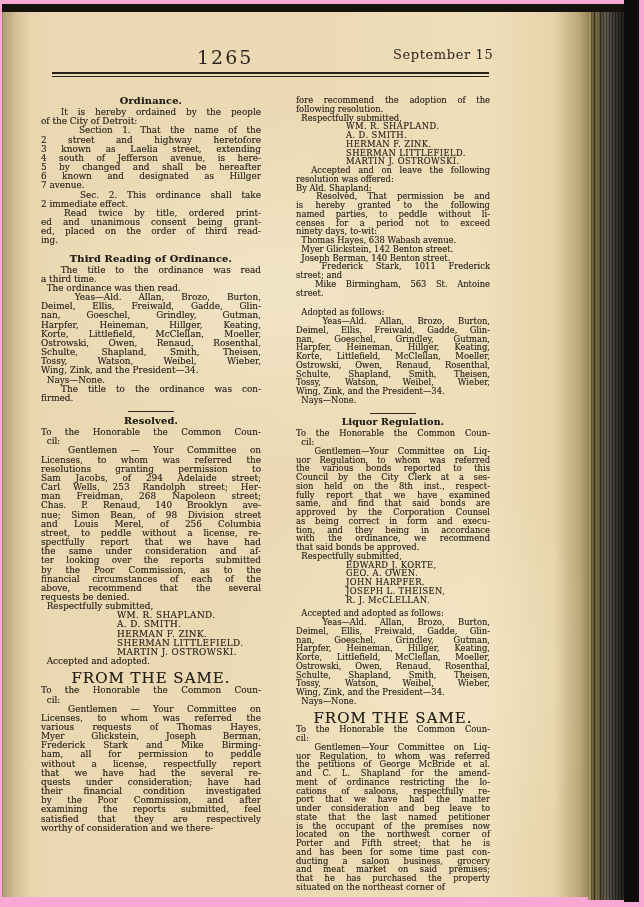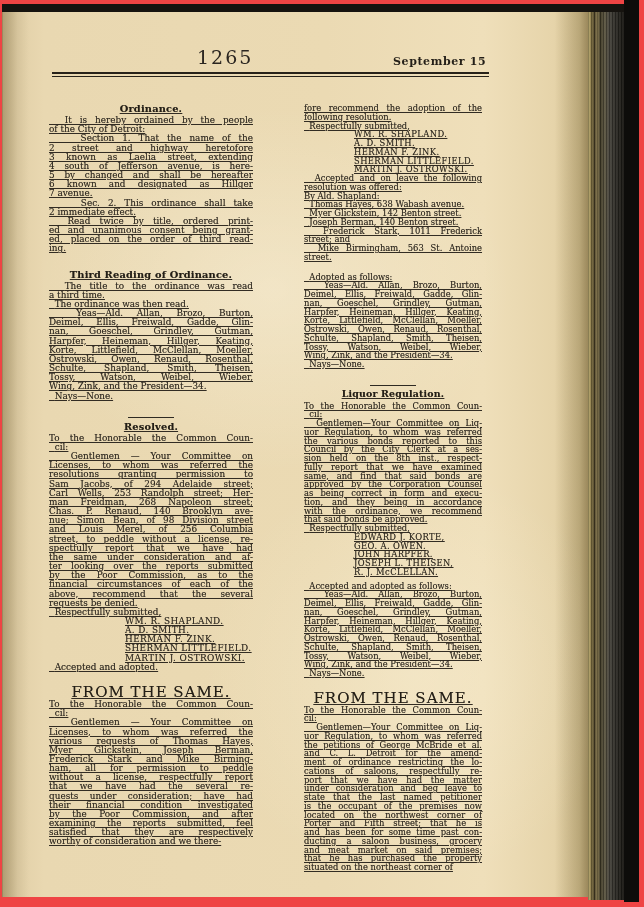--- a/index.html
+++ b/index.html
@@ -1,21 +1,21 @@
 <!DOCTYPE html>
 <html><head>
 <meta charset="utf-8">
 <style>
   html,body{margin:0;padding:0;}
   body{
     width:644px;height:907px;overflow:hidden;
     background:#f0efeb;
     font-family:"DejaVu Serif", serif;
   }
-  .scan{position:relative;width:644px;height:907px;background:#ef4444;}
+  .scan{position:relative;width:644px;height:907px;background:#f9a8d4;}
   
   .paper{
     position:absolute;left:2px;top:4px;width:586px;height:893px;
     background:
       radial-gradient(ellipse 340px 260px at 46% 32%, rgba(255,250,235,0.35), rgba(255,255,255,0) 70%),
       radial-gradient(ellipse 300px 300px at 70% 75%, rgba(255,248,226,0.30), rgba(255,255,255,0) 70%),
       linear-gradient(90deg,#cfbd92 0%,#e2d0a8 2.5%,#e9d8b1 7%,#ebdab3 55%,#efdfba 82%,#e6d4aa 94%,#d3bf8d 98.5%,#bfa976 100%),
       #ebd9b2;
     border-left:1px solid #9b8a5e;
   }
@@ -35,37 +35,37 @@
       linear-gradient(90deg,#c9ba7c 0%,#8d7c49 8%,#4a4026 18%,#8a7b50 26%,#3f3a26 34%,#5d5742 46%,#4a473f 58%,#36342e 72%,#26241f 86%,#191713 100%);
   }
   .black-edge{position:absolute;left:624px;top:0;width:15px;height:902px;background:#0d0c0a;}
   .top-bar{position:absolute;left:2px;top:4px;width:622px;height:8px;background:#16130f;}
   
   .pageno{
     position:absolute;left:197px;top:46px;
     font-size:19px;letter-spacing:2px;color:#2b2620;
   }
   .date{
-    position:absolute;left:393px;top:55px;
-    font-size:11px;font-weight:bold;letter-spacing:0.6px;color:#241f18;
+    position:absolute;left:393px;top:47px;
+    font-size:13px;font-weight:normal;letter-spacing:0.6px;color:#241f18;
   }
   .header-rule{
     position:absolute;left:52px;top:72px;width:437px;height:2px;
     border-top:2.4px solid #27221a;border-bottom:1px solid #27221a;
   }
   
   .columns{
     position:absolute;left:33px;top:88px;width:465px;display:flex;
     color:#322c23;
     text-shadow:0 0 0.4px rgba(50,44,35,0.55);
   }
   .col{flex:none;}
   .col-left{width:236px;margin-right:19px;font-size:8.9px;line-height:9.15px;}
   .col-right{width:210px;font-size:8.4px;line-height:8.75px;}
-  .section{margin:16px;text-decoration:underline;}
+  .section{margin:8px;}
   .heading{
     text-align:center;font-weight:bold;color:#231e16;
     font-size:9.8px;margin:4px 0 3px;letter-spacing:0.2px;
   }
   .col-right .heading{font-size:9.4px;}
   .heading.caps{font-weight:normal;font-size:15px;letter-spacing:1px;margin:5px 0 3px;}
   .rule{width:46px;margin:5px auto 4px;border-top:1.6px solid #2e2a22;}
   .block{margin:0;}
   .block.gap{margin-top:11px;}
   .block.gapsm{margin-top:5px;}
@@ -132,20 +132,24 @@
             <div class="line">Harpfer, Heineman, Hillger, Keating,</div>
             <div class="line">Korte, Littlefield, McClellan, Moeller,</div>
             <div class="line">Ostrowski, Owen, Renaud, Rosenthal,</div>
             <div class="line">Schulte, Shapland, Smith, Theisen,</div>
             <div class="line">Tossy, Watson, Weibel, Wieber,</div>
             <div class="line last">Wing, Zink, and the President—34.</div>
           </div>
           <div class="block">
             <div class="line last">  Nays—None.</div>
           </div>
+          <div class="block">
+            <div class="line">  The title to the ordinance was con-</div>
+            <div class="line last">firmed.</div>
+          </div>
         </div>
         <div class="section">
           <div class="rule"></div>
           <div class="heading">Resolved.</div>
           <div class="block">
             <div class="line">To the Honorable the Common Coun-</div>
             <div class="line last">  cil:</div>
           </div>
           <div class="block">
             <div class="line">  Gentlemen — Your Committee on</div>
@@ -221,20 +225,27 @@
             <div class="sigline">MARTIN J. OSTROWSKI.</div>
           </div>
           <div class="block">
             <div class="line">  Accepted and on leave the following</div>
             <div class="line last">resolution was offered:</div>
           </div>
           <div class="block">
             <div class="line last">By Ald. Shapland:</div>
           </div>
           <div class="block">
+            <div class="line">  Resolved, That permission be and</div>
+            <div class="line">is hereby granted to the following</div>
+            <div class="line">named parties, to peddle without li-</div>
+            <div class="line">censes for a period not to exceed</div>
+            <div class="line last">ninety days, to-wit:</div>
+          </div>
+          <div class="block">
             <div class="line last">  Thomas Hayes, 638 Wabash avenue.</div>
           </div>
           <div class="block">
             <div class="line last">  Myer Glickstein, 142 Benton street.</div>
           </div>
           <div class="block">
             <div class="line last">  Joseph Berman, 140 Benton street.</div>
           </div>
           <div class="block">
             <div class="line">  Frederick Stark, 1011 Frederick</div>
@@ -314,21 +325,21 @@
         <div class="section">
           <div class="heading caps">FROM THE SAME.</div>
           <div class="block">
             <div class="line">To the Honorable the Common Coun-</div>
             <div class="line last">cil:</div>
           </div>
           <div class="block">
             <div class="line">  Gentlemen—Your Committee on Liq-</div>
             <div class="line">uor Regulation, to whom was referred</div>
             <div class="line">the petitions of George McBride et al.</div>
-            <div class="line">and C. L. Detroit for the amend-</div>
+            <div class="line">and C. L. Shapland for the amend-</div>
             <div class="line">ment of ordinance restricting the lo-</div>
             <div class="line">cations of saloons, respectfully re-</div>
             <div class="line">port that we have had the matter</div>
             <div class="line">under consideration and beg leave to</div>
             <div class="line">state that the last named petitioner</div>
             <div class="line">is the occupant of the premises now</div>
             <div class="line">located on the northwest corner of</div>
             <div class="line">Porter and Fifth street; that he is</div>
             <div class="line">and has been for some time past con-</div>
             <div class="line">ducting a saloon business, grocery</div>

